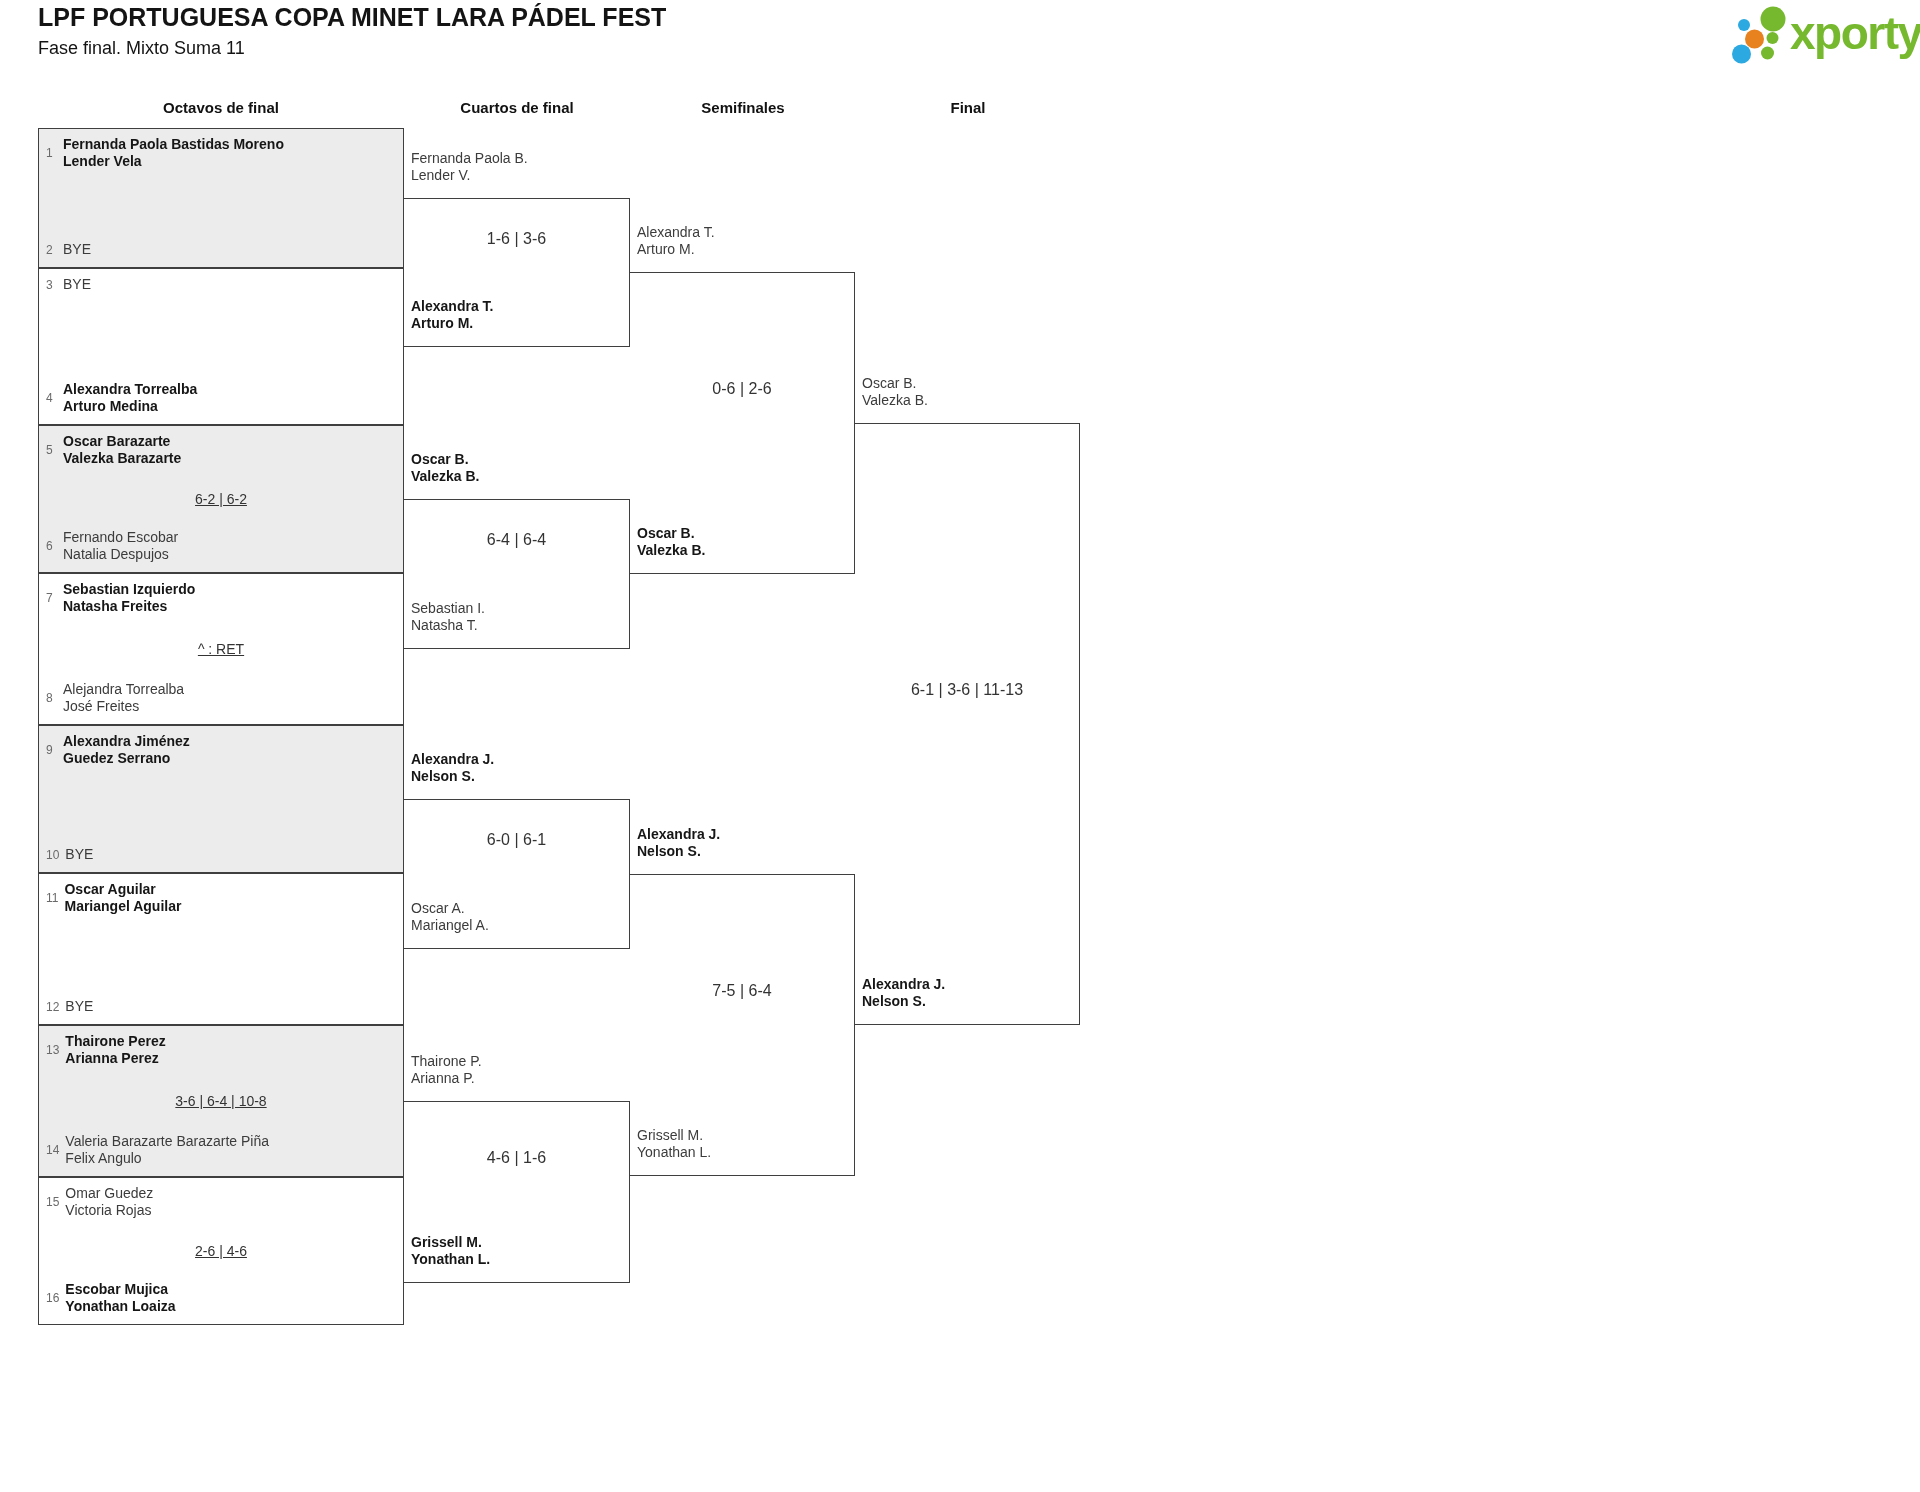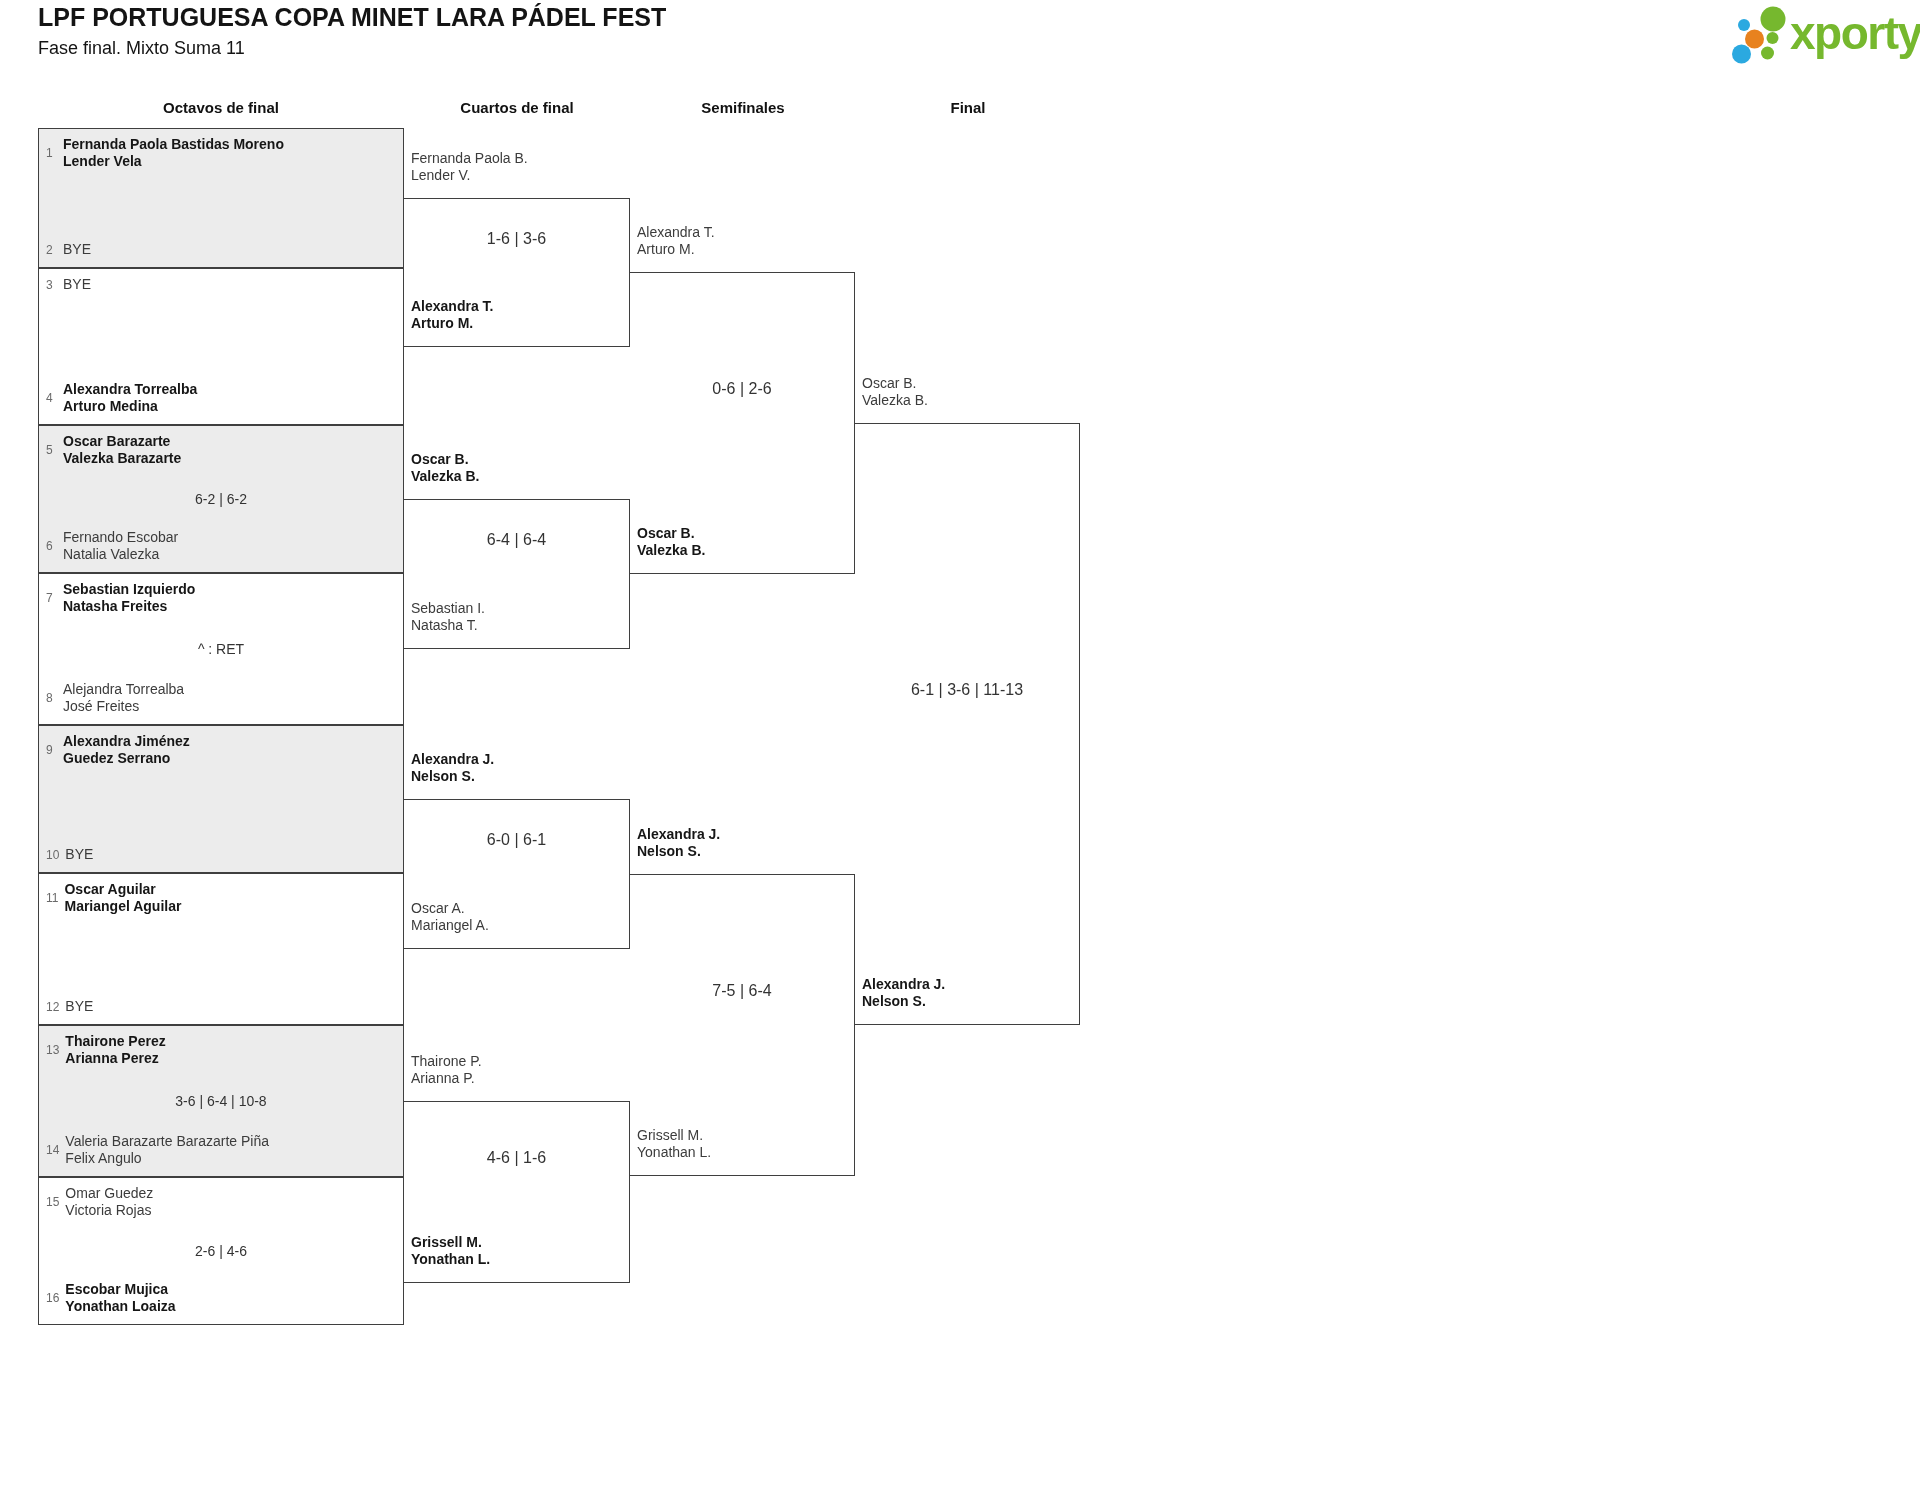--- a/index.html
+++ b/index.html
@@ -24,21 +24,21 @@
   }
   .obox.shaded { background:#ececec; }
   .team { position:absolute; left:7px; right:6px; display:flex; gap:6px; align-items:center; }
   .team.pos-top { top:7px; }
   .team.pos-bottom { bottom:9px; }
   .seed { min-width:11px; font-size:12px; color:#6a6a6a; line-height:14px; }
   .names { font-size:14px; line-height:17px; color:#3c3c3c; font-weight:400; }
   .names.w { font-weight:700; color:#161616; }
   .score {
     position:absolute; left:0; right:0; top:50%; transform:translateY(-50%);
-    text-align:center; font-size:14px; color:#333; white-space:pre;
+    text-align:center; font-size:14px; color:#333; white-space:pre;text-decoration:underline;
   }
   
   .dbox {
     position:absolute; box-sizing:border-box; background:transparent;
     border:1px solid #3f3f3f; border-left:none;
   }
   .adv  { position:absolute; left:7px; bottom:calc(100% + 15px); white-space:nowrap; }
   .dlow { position:absolute; left:7px; bottom:14px; white-space:nowrap; }
   .dscore {
     position:absolute; left:0; right:0; top:calc(50% - 43px);
@@ -112,21 +112,21 @@
       <div class="names w">
         <div>Oscar Barazarte</div>
         <div>Valezka Barazarte</div>
       </div>
     </div>
     <div class="score">6-2 | 6-2</div>
     <div class="team pos-bottom">
       <span class="seed">6</span>
       <div class="names">
         <div>Fernando Escobar</div>
-        <div>Natalia Valezka</div>
+        <div>Natalia Despujos</div>
       </div>
     </div>
   </div>
 
   <div class="obox" style="top:573px;height:152px">
     <div class="team pos-top">
       <span class="seed">7</span>
       <div class="names w">
         <div>Sebastian Izquierdo</div>
         <div>Natasha Freites</div>

